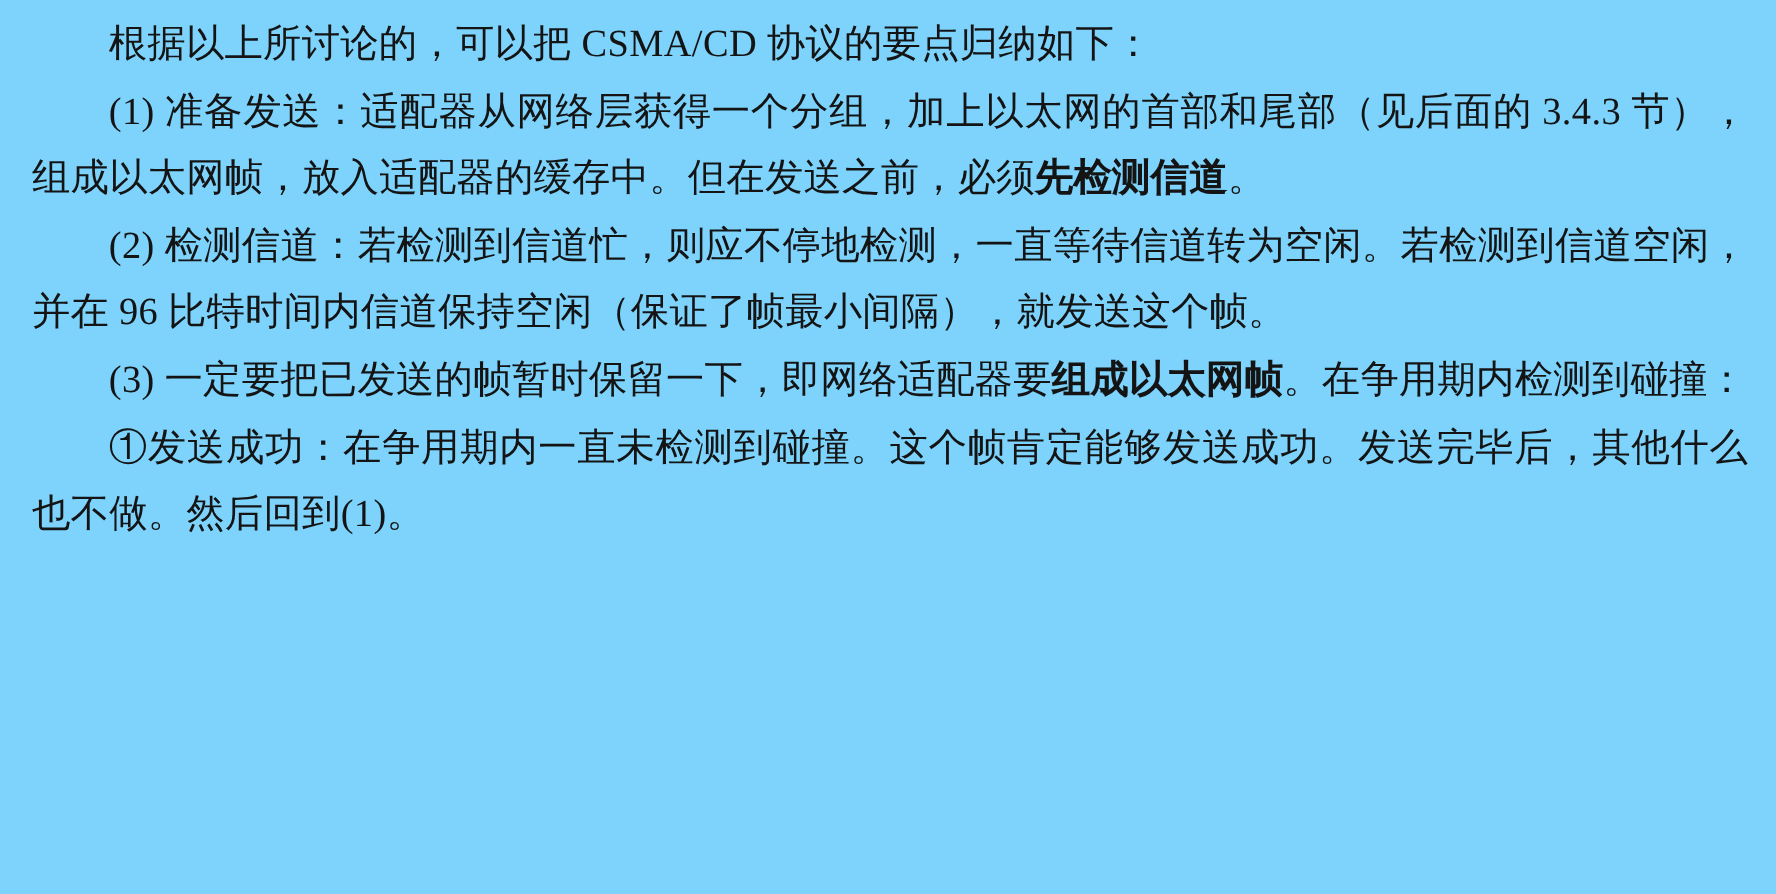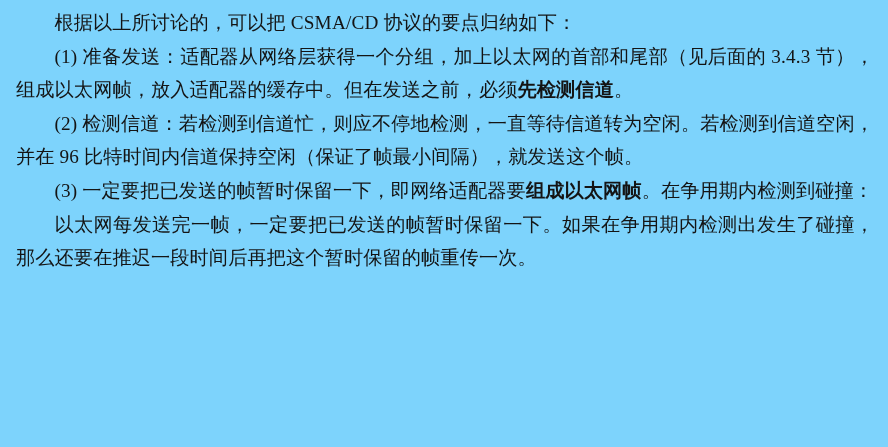--- a/index.html
+++ b/index.html
@@ -46,15 +46,15 @@
 </style>
 </head>
 <body>
 
 <div id="page">
   <div id="body-text">
       <p class="para indent"><span>根据以上所讨论的，可以把 </span><span class="latin">CSMA/CD</span><span> 协议的要点归纳如下：</span></p>
       <p class="para indent"><span class="latin">(1)</span><span> 准备发送：适配器从网络层获得一个分组，加上以太网的首部和尾部（见后面的 </span><span class="latin">3.4.3</span><span> 节），组成以太网帧，放入适配器的缓存中。但在发送之前，必须</span><span class="bold">先检测信道</span><span>。</span></p>
       <p class="para indent"><span class="latin">(2)</span><span> 检测信道：若检测到信道忙，则应不停地检测，一直等待信道转为空闲。若检测到信道空闲，并在 </span><span class="latin">96</span><span> 比特时间内信道保持空闲（保证了帧最小间隔），就发送这个帧。</span></p>
       <p class="para indent"><span class="latin">(3)</span><span> 一定要把已发送的帧暂时保留一下，即网络适配器要</span><span class="bold">组成以太网帧</span><span>。在争用期内检测到碰撞：</span></p>
-      <p class="para indent"><span>以太网每发送完一帧，一定要把已发送的帧暂时保留一下。如果在争用期内检测出发生了碰撞，那么还要在推迟一段时间后再把这个暂时保留的帧重传一次。</span></p>
+      <p class="para indent"><span>①发送成功：在争用期内一直未检测到碰撞。这个帧肯定能够发送成功。发送完毕后，其他什么也不做。然后回到</span><span class="latin">(1)</span><span>。</span></p>
     </div>
 </div>
 
 </body></html>

